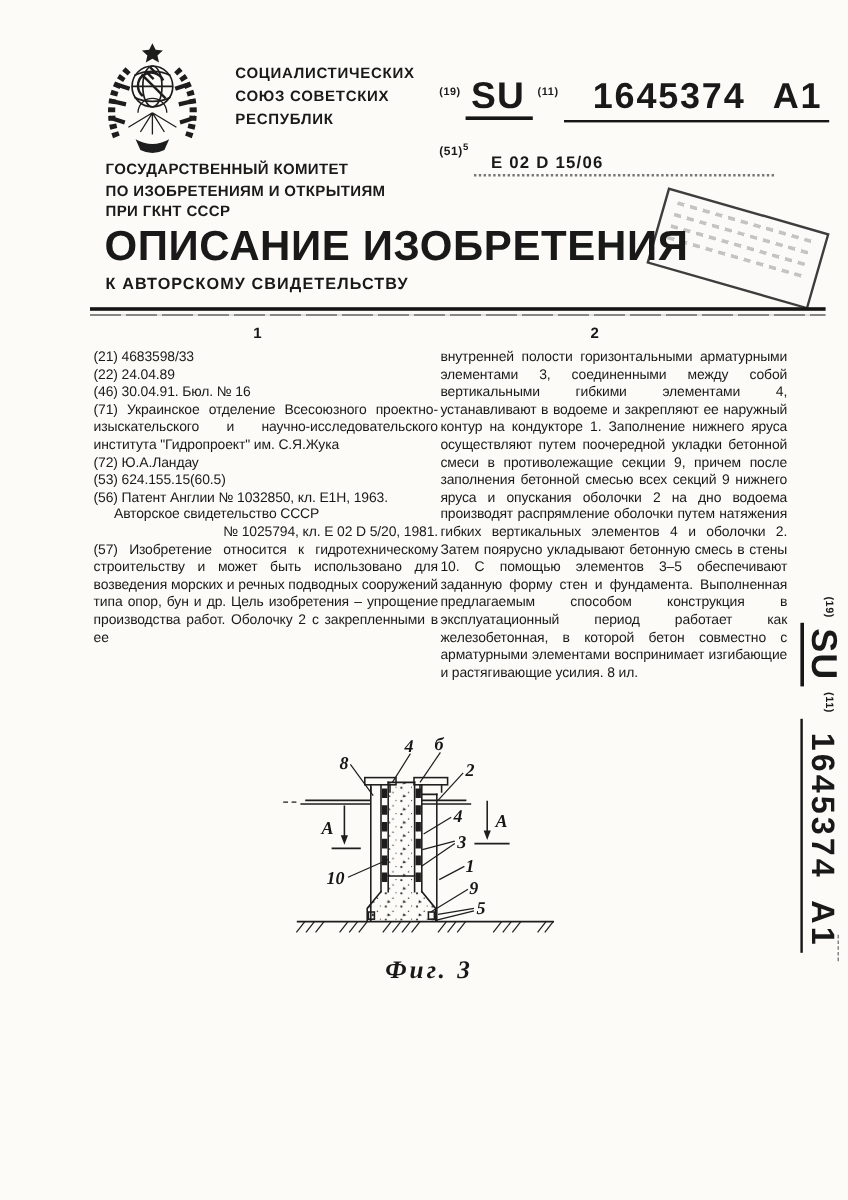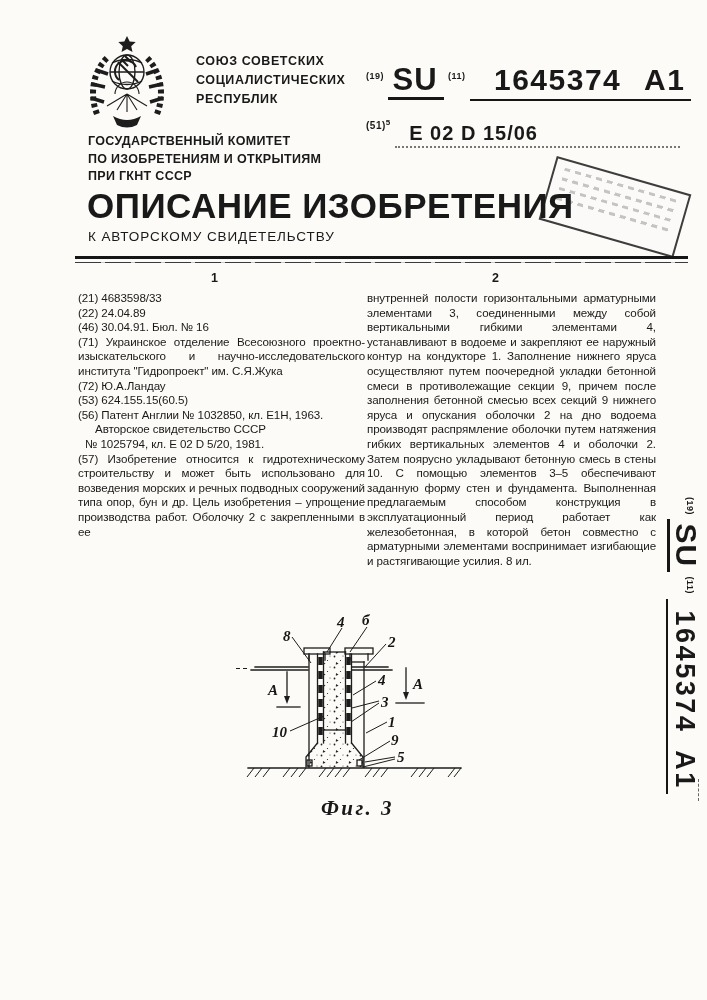--- a/index.html
+++ b/index.html
@@ -15,44 +15,44 @@
           line-height:19px; letter-spacing:.6px; }
   .idblock{ position:absolute; left:366px; top:62px; white-space:nowrap; }
   .sm-code{ font-size:9px; font-weight:700; vertical-align:11px; letter-spacing:.5px; }
   .idblock .country{ font-size:31px; font-weight:700; border-bottom:3px solid #161616;
           letter-spacing:1px; padding:0 6px 0 4px; }
   .idblock .num{ font-size:30px; font-weight:700; border-bottom:2px solid #161616;
           letter-spacing:1.5px; word-spacing:14px; padding:0 6px 3px 24px; }
   .ipcline{ position:absolute; left:366px; top:118px; font-weight:700; white-space:nowrap; }
   .ipcline .lbl5{ font-size:10px; }
   .ipcline sup{ font-size:8px; }
-  .ipcline .cls{ font-size:20px; letter-spacing:1px; padding:0 142px 2px 14px;
+  .ipcline .cls{ font-size:14px; letter-spacing:1px; padding:0 142px 2px 14px;
           border-bottom:2px dotted #777; }
   .committee{ position:absolute; left:88px; top:133px; font-size:12.5px; font-weight:700;
           line-height:17.5px; letter-spacing:.3px; }
   
   .stamp{ position:absolute; left:545px; top:174px; width:140px; height:66px;
           border:2px solid #3d3d3d; transform:rotate(16deg); background:rgba(250,250,248,.6); }
   .stamp i{ display:block; height:3px; margin:7px 9px 0 9px; opacity:.5;
           background:repeating-linear-gradient(90deg,#8d8d8d 0 6px, transparent 6px 11px); }
   
   .title{ position:absolute; left:87px; top:186px; font-size:35px; font-weight:700; letter-spacing:.5px; }
-  .subtitle{ position:absolute; left:88px; top:229px; font-size:13.5px; font-weight:400; letter-spacing:.9px; }
+  .subtitle{ position:absolute; left:88px; top:229px; font-size:13.5px; font-weight:700; letter-spacing:.9px; }
   .rule-a{ position:absolute; left:75px; top:256px; width:613px; height:3px; background:#161616; }
   .rule-b{ position:absolute; left:75px; top:262px; width:613px; height:1px;
           background:repeating-linear-gradient(90deg,#3a3a3a 0 26px, rgba(58,58,58,.25) 26px 30px); }
   .colno{ position:absolute; top:271px; font-size:12.5px; font-weight:700; }
   .colno.c1{ left:211px; } .colno.c2{ left:492px; }
   
   .col{ position:absolute; top:291px; font-size:11.6px; font-weight:400; line-height:14.6px;
         text-align:justify; letter-spacing:-.1px; }
   .col.left{ left:78px; width:287px; }
   .col.right{ left:367px; width:289px; }
   .b-ind1{ padding-left:17px; text-align:left; }
-  .b-ind2{ padding-left:7px; text-align:left; }
+  .b-ind2{ padding-left:7px; text-align:right; }
   .bline{ text-align:left; }
   .b71, .abstract{ text-align:justify; }
   .t54{ margin-top:13px; text-align:left; }
   
   .fig{ position:absolute; left:228px; top:610px; }
   .fig .st{ stroke:#1d1d1d; fill:none; stroke-width:1.3; stroke-linecap:square; }
   .fig .thin{ stroke:#1d1d1d; fill:none; stroke-width:1; }
   .fig .dashcore{ stroke:#1d1d1d; fill:none; stroke-width:4.5; stroke-dasharray:8 6; }
   .fig text{ font:italic 700 15px "Liberation Serif", serif; fill:#161616; }
   .caption{ position:absolute; left:321px; top:796px; font:italic 700 21px "Liberation Serif", serif;
@@ -86,22 +86,22 @@
       <path d="M45,60 L25,72 M45,60 L35,76 M45,60 L45,78 M45,60 L55,76 M45,60 L65,72" stroke-width="1.1"></path>
       <path d="M15,80 C7,60 11,36 27,22" stroke-width="6" stroke-dasharray="4 3"></path>
       <path d="M75,80 C83,60 79,36 63,22" stroke-width="6" stroke-dasharray="4 3"></path>
       <path d="M9,64 l13,4 M10,50 l13,3 M14,36 l12,4" stroke-width="3.5"></path>
       <path d="M81,64 l-13,4 M80,50 l-13,3 M76,36 l-12,4" stroke-width="3.5"></path>
       <path d="M31,82 q14,8 28,0 l-4,9 q-10,5 -20,0 z" fill="#1d1d1d" stroke="none"></path>
     </g>
   </svg>
 
   <div class="union">
+    <div>СОЦИАЛИСТИЧЕСКИХ</div>
     <div>СОЮЗ СОВЕТСКИХ</div>
-    <div>СОЦИАЛИСТИЧЕСКИХ</div>
     <div>РЕСПУБЛИК</div>
   </div>
 
   <div class="idblock">
     <span class="sm-code">(19)</span>
     <span class="country">SU</span>
     <span class="sm-code">(11)</span>
     <span class="num">1645374 A1</span>
   </div>
 

